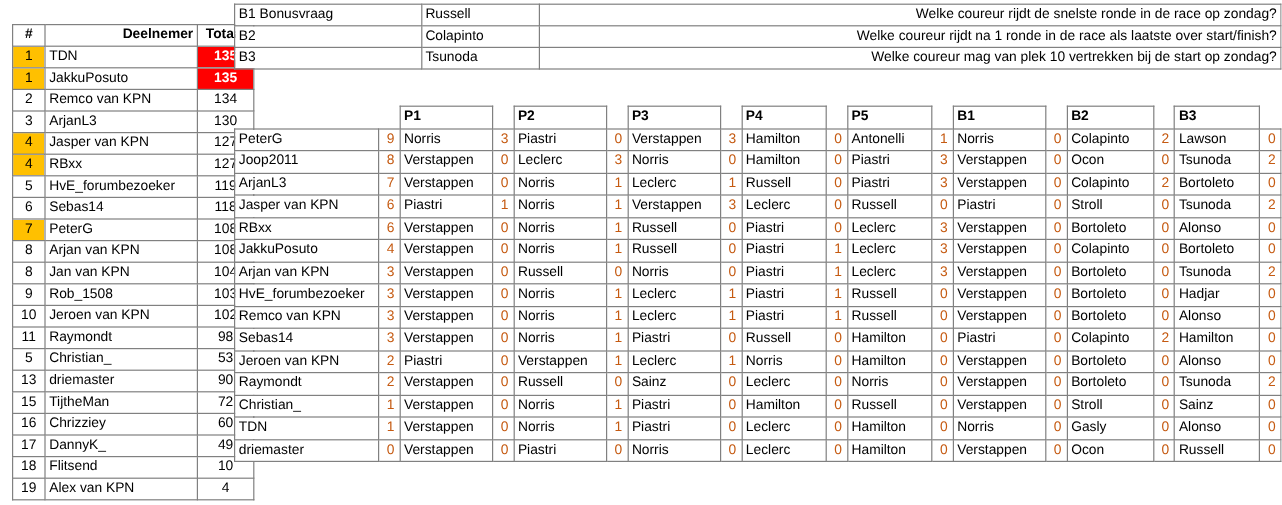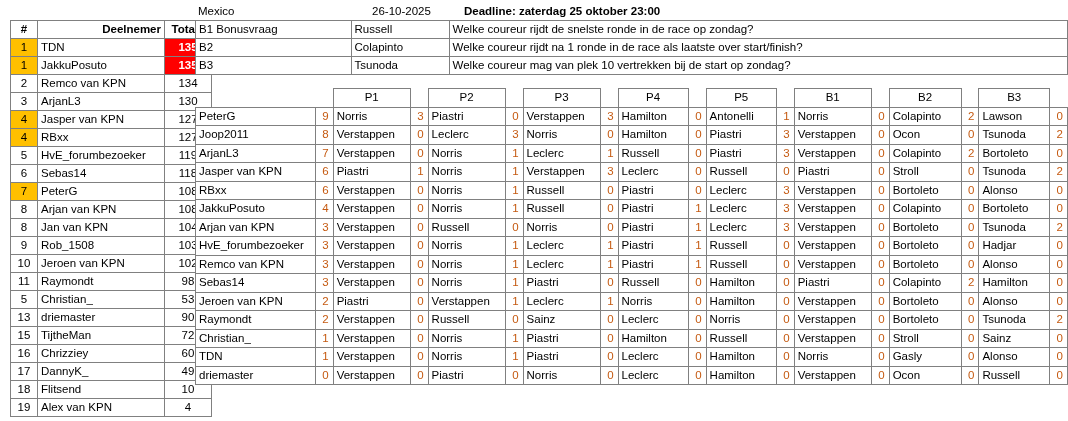--- a/index.html
+++ b/index.html
@@ -23,29 +23,29 @@
   
   #quizwrap{position:absolute;left:195px;top:3px;}
   #quizhead{margin-bottom:0;}
   #quizhead td{height:17px;line-height:17px;border:none;}
   .qh-a{width:150px;}
   .qh-b{width:95px;text-align:center;}
   .qh-c{width:600px;}
   #quiztab td{height:17px;line-height:17px;margin-top:40px;}
   .q-lbl{width:150px;}
   .q-ans{width:92px;}
-  .q-txt{width:617px;}
+  .q-txt{width:617px;text-align:right;}
 
   
   #preds{position:absolute;left:195px;top:88px;}
   #preds td{height:17.5px;line-height:17.5px;}
   .p-name{width:122px;text-align:left;}
   .p-pts{width:14px;text-align:right;color:#c55a11;padding-right:4px;}
   .p-drv{width:84px;text-align:left;}
-  .p-head{text-align:center;font-weight:normal;}
+  .p-head{font-weight:bold;}
   .nob{border:none;background:transparent;}
   .colhdr td{height:17px;line-height:17px;}
 </style>
 </head>
 <body>
 
 <div id="page">
 
   <table id="standings">
     <tbody id="standings-body">
@@ -156,29 +156,20 @@
         </tr>
         <tr>
           <td class="c-rank ">19</td>
           <td class="c-name">Alex van KPN</td>
           <td class="c-tot ">4</td>
         </tr>
       </tbody>
   </table>
 
   <div id="quizwrap">
-    <table id="quizhead">
-      <tbody>
-          <tr>
-        <td class="qh-a">Mexico</td>
-        <td class="qh-b">26-10-2025</td>
-        <td class="qh-c" style="font-weight:bold;padding-left:12px;">Deadline: zaterdag 25 oktober 23:00</td>
-      </tr>
-    </tbody>
-      </table>
     <table id="quiztab">
       <tbody id="bonus-body">
           <tr>
             <td class="q-lbl">B1   Bonusvraag</td>
             <td class="q-ans">Russell</td>
             <td class="q-txt">Welke coureur rijdt de snelste ronde in de race op zondag?</td>
           </tr>
           <tr>
             <td class="q-lbl">B2</td>
             <td class="q-ans">Colapinto</td>

